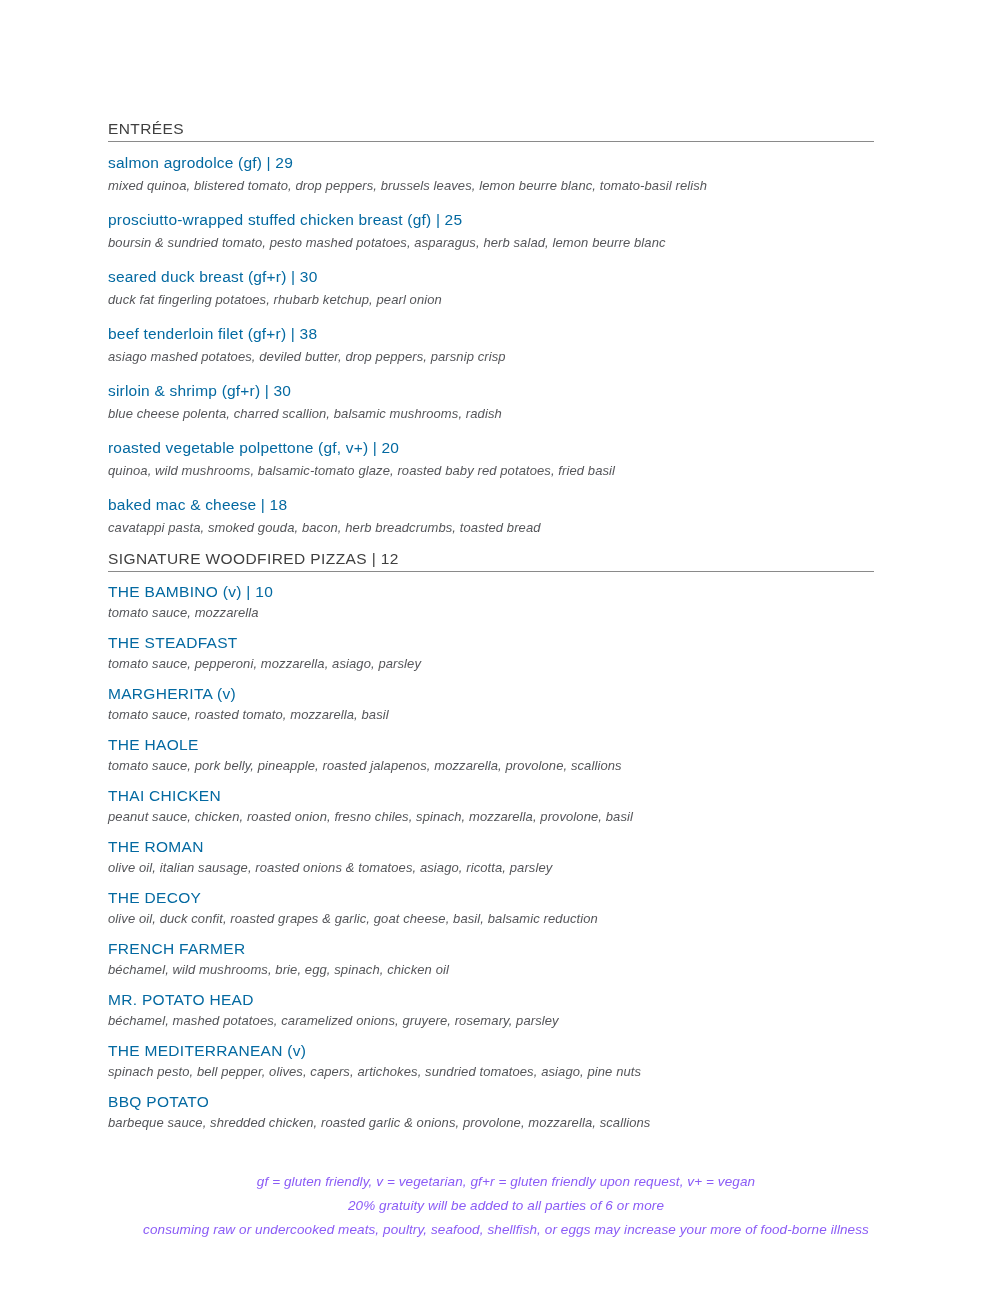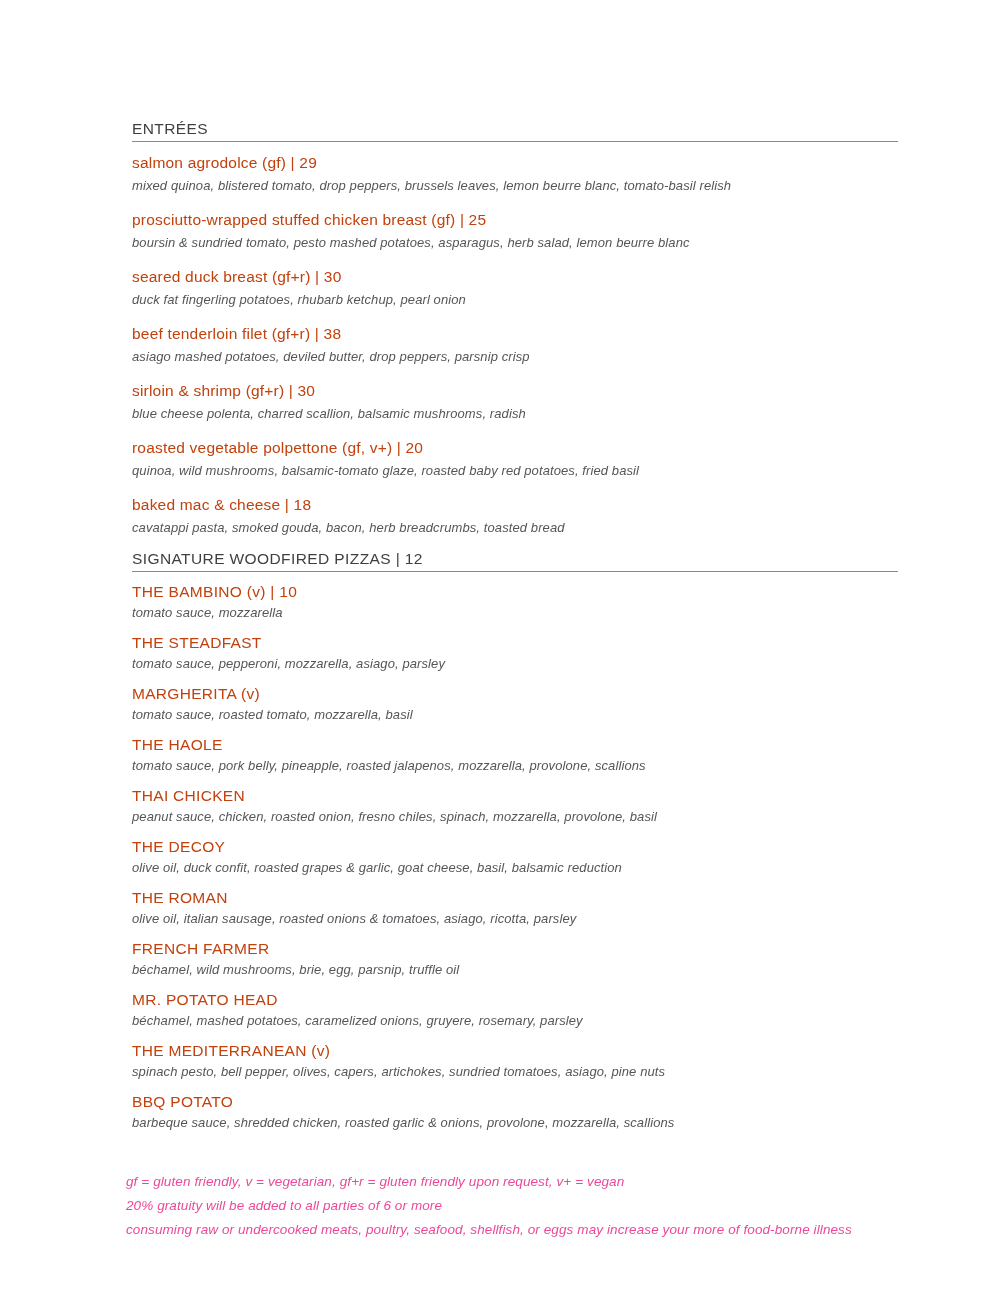--- a/index.html
+++ b/index.html
@@ -10,62 +10,62 @@
   }
   .page {
     position: relative;
     width: 1000px;
     height: 1294px;
     background: #ffffff;
     overflow: hidden;
   }
   .content {
     position: absolute;
-    left: 132px;
+    left: 108px;
     top: 120px;
     width: 766px;
   }
   .menu-section { margin: 0; }
   .section-title {
     font-size: 15.5px;
     font-weight: 400;
     letter-spacing: 0.4px;
     color: #3f3f3f;
     margin: 0 0 9px 0;
     padding-bottom: 3px;
     border-bottom: 1.5px solid #8a8a8a;
   }
   .menu-item { margin: 0 0 11px 0; }
   .item-title {
     font-size: 15.5px;
     line-height: 23px;
-    color: #c2410c;
+    color: #0369a1;
     letter-spacing: 0.2px;
   }
   .item-desc {
     font-size: 13px;
     line-height: 23px;
     font-style: italic;
     color: #55565a;
     letter-spacing: 0.1px;
   }
   .menu-section.pizzas { margin-top: 0; }
   .pizzas .menu-item { margin-bottom: 9px; }
   .pizzas .item-title { line-height: 21px; letter-spacing: 0.3px; }
   .pizzas .item-desc { line-height: 21px; font-style: italic; }
   .footer-notes {
     position: absolute;
     right: 114px;
     top: 1170px;
     width: 760px;
-    text-align: left;
+    text-align: center;
     font-style: italic;
     font-size: 13.5px;
     line-height: 24px;
-    color: #ec4899;
+    color: #8b5cf6;
     letter-spacing: 0.1px;
   }
 </style>
 </head>
 <body>
 
 <div class="page">
   <div class="content">
 
     <section class="menu-section entrees">
@@ -130,32 +130,32 @@
     <div class="item-title">THE HAOLE</div>
     <div class="item-desc">tomato sauce, pork belly, pineapple, roasted jalapenos, mozzarella, provolone, scallions</div>
   </div>
 
   <div class="menu-item">
     <div class="item-title">THAI CHICKEN</div>
     <div class="item-desc">peanut sauce, chicken, roasted onion, fresno chiles, spinach, mozzarella, provolone, basil</div>
   </div>
 
   <div class="menu-item">
+    <div class="item-title">THE ROMAN</div>
+    <div class="item-desc">olive oil, italian sausage, roasted onions &amp; tomatoes, asiago, ricotta, parsley</div>
+  </div>
+
+  <div class="menu-item">
     <div class="item-title">THE DECOY</div>
     <div class="item-desc">olive oil, duck confit, roasted grapes &amp; garlic, goat cheese, basil, balsamic reduction</div>
   </div>
 
   <div class="menu-item">
-    <div class="item-title">THE ROMAN</div>
-    <div class="item-desc">olive oil, italian sausage, roasted onions &amp; tomatoes, asiago, ricotta, parsley</div>
-  </div>
-
-  <div class="menu-item">
     <div class="item-title">FRENCH FARMER</div>
-    <div class="item-desc">béchamel, wild mushrooms, brie, egg, parsnip, truffle oil</div>
+    <div class="item-desc">béchamel, wild mushrooms, brie, egg, spinach, chicken oil</div>
   </div>
 
   <div class="menu-item">
     <div class="item-title">MR. POTATO HEAD</div>
     <div class="item-desc">béchamel, mashed potatoes, caramelized onions, gruyere, rosemary, parsley</div>
   </div>
 
   <div class="menu-item">
     <div class="item-title">THE MEDITERRANEAN (v)</div>
     <div class="item-desc">spinach pesto, bell pepper, olives, capers, artichokes, sundried tomatoes, asiago, pine nuts</div>

